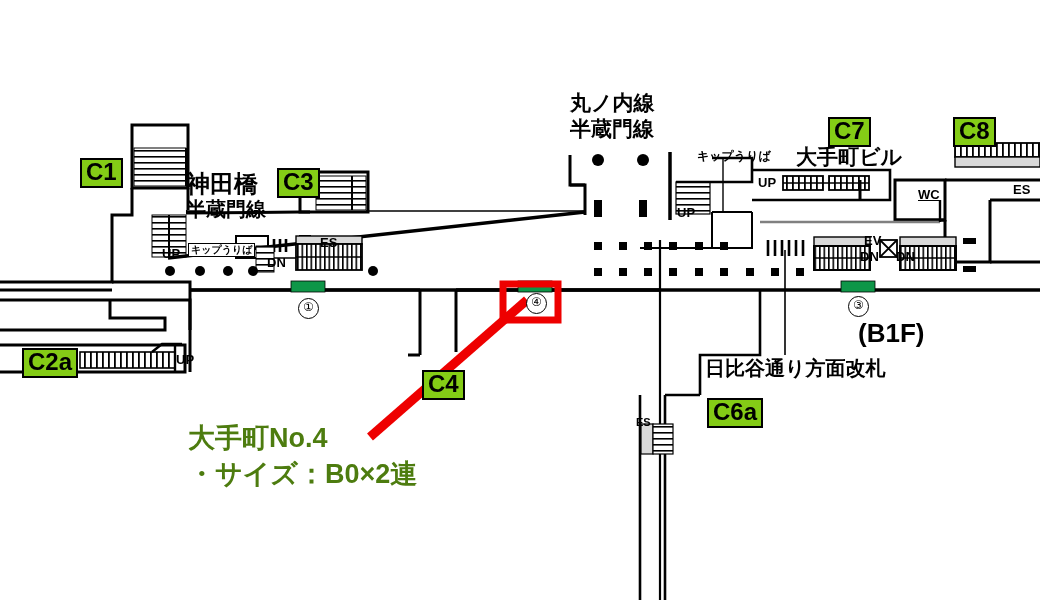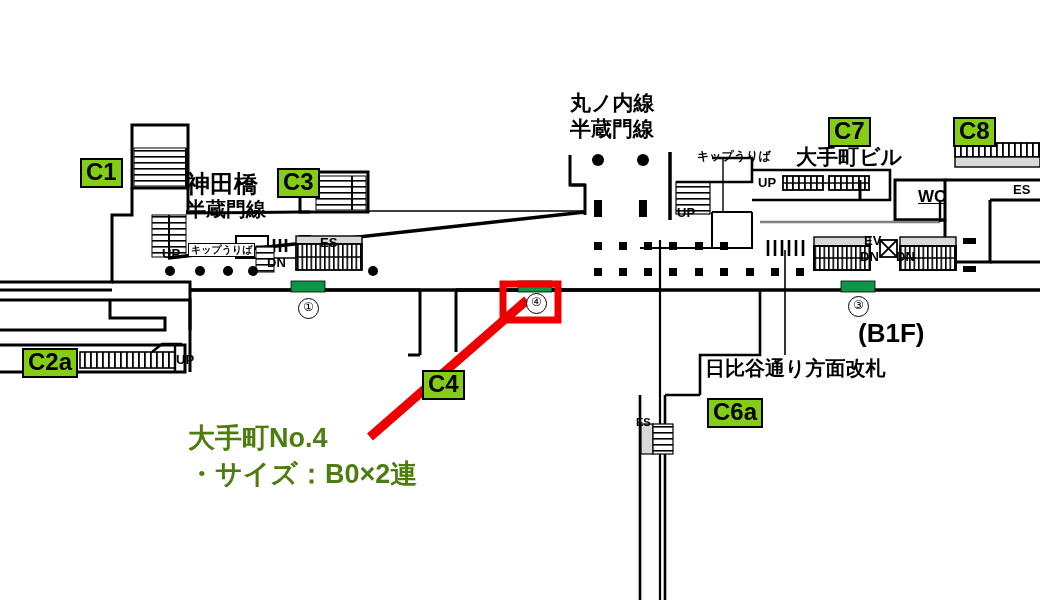--- a/index.html
+++ b/index.html
@@ -7,21 +7,21 @@
        font-family:"Liberation Sans","DejaVu Sans",sans-serif;}
   #stage{position:relative;width:1040px;height:460px;background:#fff;}
   svg#map{position:absolute;left:0;top:0;width:1040px;height:600px;display:block;}
 
   .lbl{position:absolute;white-space:nowrap;color:#000;line-height:1;}
   .exitbox{border:2px solid #000;padding:0px 4px 2px 4px;font-size:24px;font-weight:700;
            background:#84cc16;letter-spacing:0px;}
   .jp{font-weight:700;}
   .tiny{font-size:11px;font-weight:700;}
   .small{font-size:13px;font-weight:700;}
-  .mid{font-size:17px;font-weight:700;text-decoration:underline;}
+  .mid{font-size:13px;font-weight:700;text-decoration:underline;}
   .ticketbox{border:1.5px solid #000;background:#fff;font-size:10px;font-weight:700;padding:1px 2px;}
   .circnum{position:absolute;width:19px;height:19px;border:1.5px solid #000;border-radius:50%;
            background:#fff;font-size:12px;text-align:center;line-height:17px;color:#000;}
   .annot{position:absolute;left:188px;top:420px;color:#4d7c0f;font-weight:700;font-size:27px;
          line-height:1.34;white-space:nowrap;}
   .annot div{white-space:nowrap;}
 </style>
 </head>
 <body>
 

